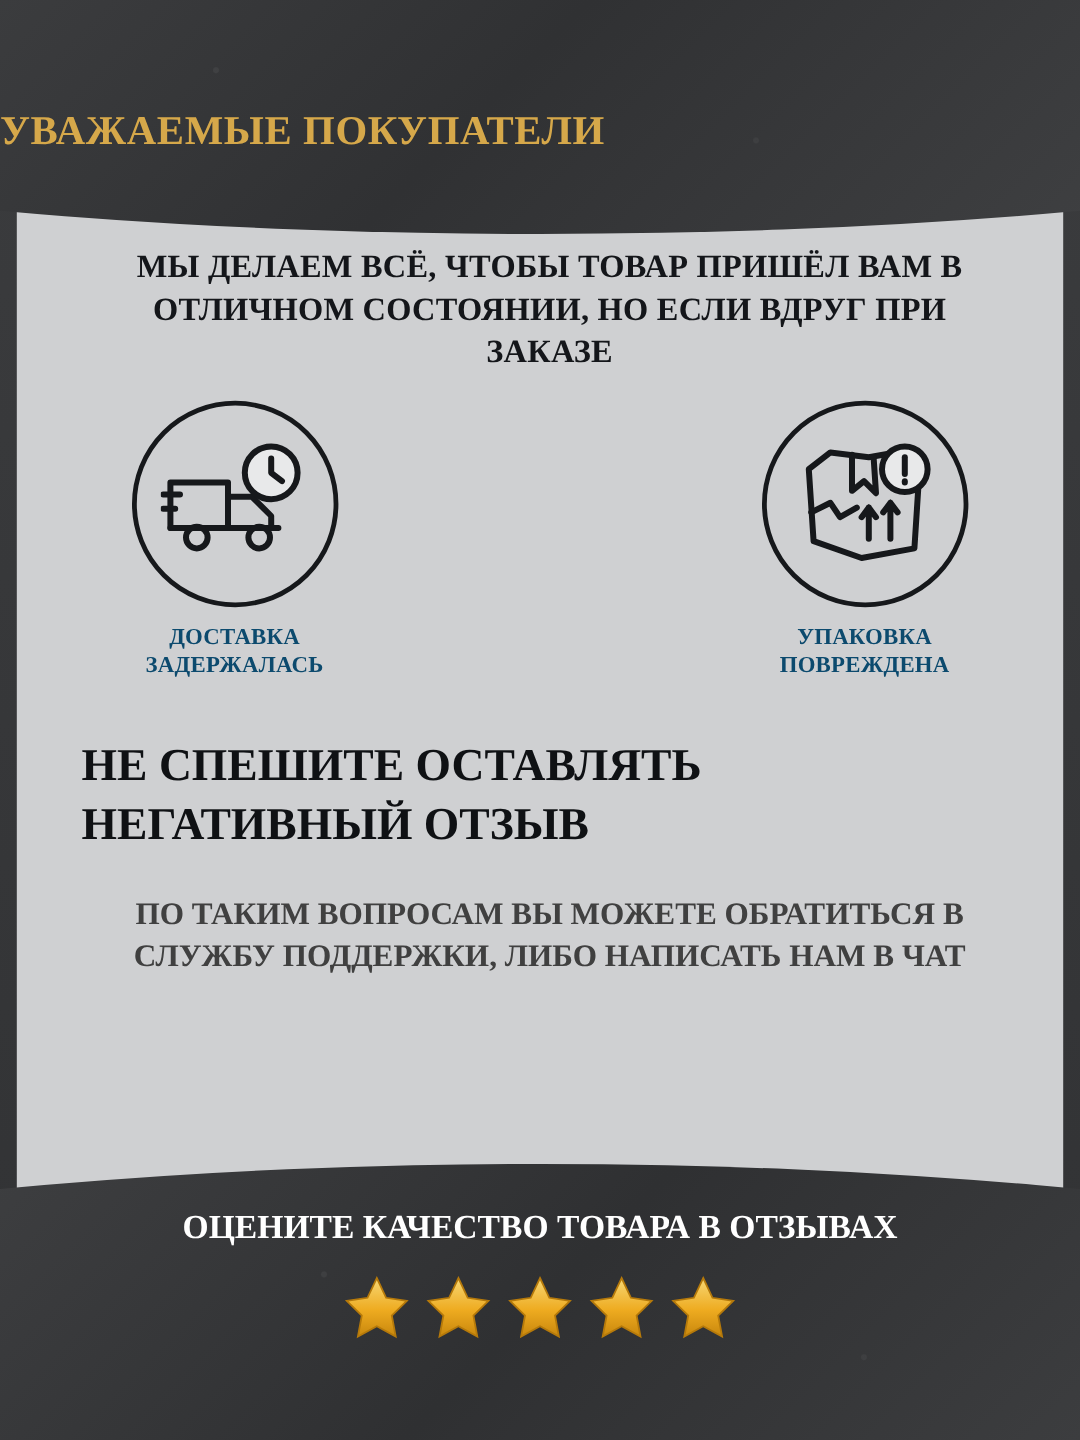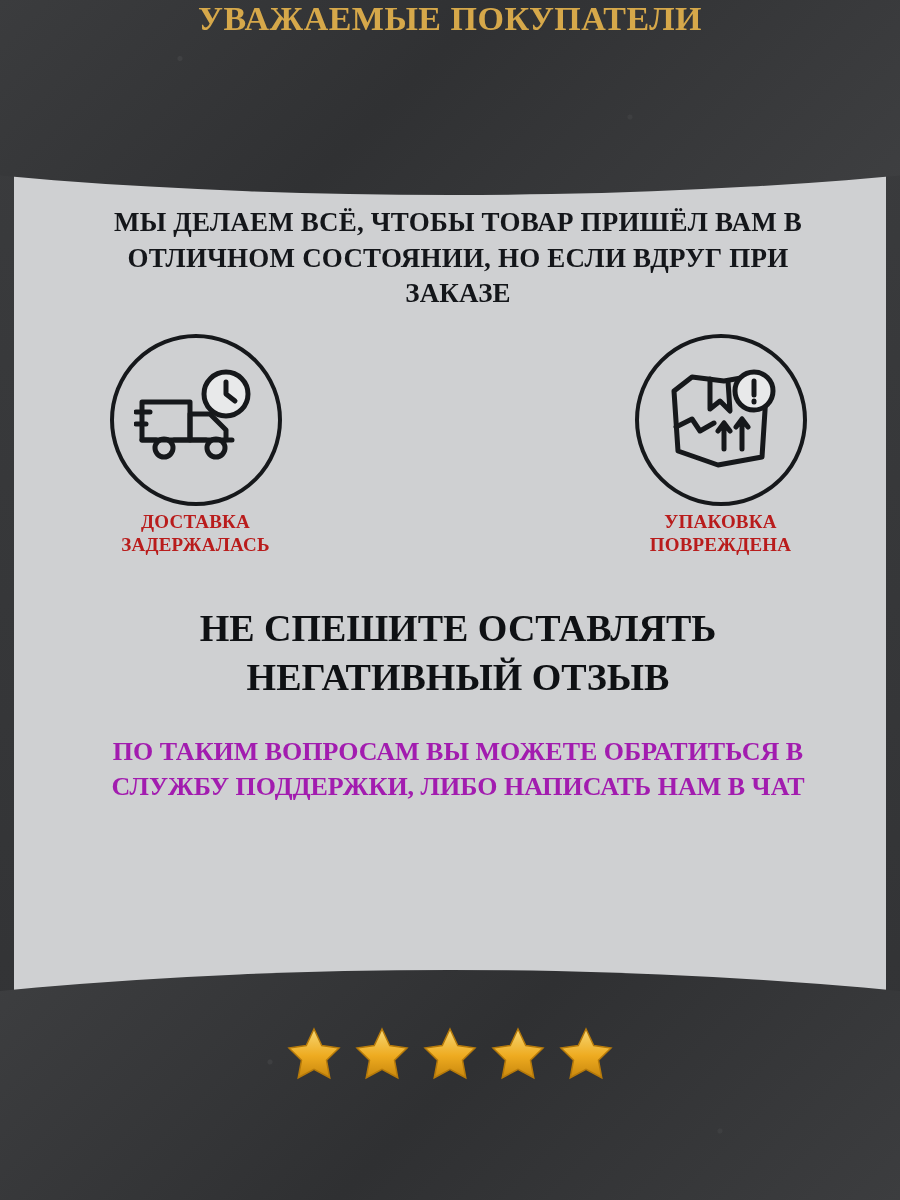--- a/index.html
+++ b/index.html
@@ -35,23 +35,23 @@
     -webkit-clip-path: ellipse(115% 100% at 50% 0%);
     clip-path: ellipse(115% 100% at 50% 0%);
     z-index: 1;
   }
   .top-band-inner {
     position: absolute;
     top: 0; left: 0;
     width: 900px;
     height: 195px;
     display: flex;
-    flex-direction: column;
     align-items: center;
     justify-content: flex-start;
+    padding-top: 24px;
     z-index: 3;
   }
   .title-gold {
     color: #d6a84a;
     font-size: 34px;
     font-weight: bold;
     letter-spacing: 0.5px;
     text-transform: uppercase;
     text-align: center;
     line-height: 1.1;
@@ -121,48 +121,48 @@
     width: 172px;
     height: 172px;
     border: 4px solid #16181b;
     border-radius: 50%;
     display: flex;
     align-items: center;
     justify-content: center;
     background: transparent;
   }
   .icon-caption {
-    margin-top: 4px;
+    margin-top: 14px;
     text-align: center;
     font-size: 19px;
     font-weight: bold;
-    color: #b91c1c;
+    color: #0c4a6e;
     text-transform: uppercase;
     line-height: 1.22;
     letter-spacing: 0.2px;
   }
 
   
   .headline {
     margin-top: 48px;
     width: 780px;
-    text-align: center;
+    text-align: left;
     font-size: 38px;
     font-weight: bold;
     color: #0f1114;
     text-transform: uppercase;
     line-height: 1.28;
   }
   .subtext {
     margin-top: 34px;
     width: 800px;
     text-align: center;
     font-size: 26px;
     font-weight: bold;
-    color: #a21caf;
+    color: #404040;
     text-transform: uppercase;
     line-height: 1.33;
   }
 
   
   .bottom-band {
     position: absolute;
     left: 0;
     bottom: 0;
     width: 900px;
@@ -275,20 +275,21 @@
 
     </div>
 
     <div class="headline">НЕ СПЕШИТЕ ОСТАВЛЯТЬ НЕГАТИВНЫЙ ОТЗЫВ</div>
     <div class="subtext">ПО ТАКИМ ВОПРОСАМ ВЫ МОЖЕТЕ ОБРАТИТЬСЯ В СЛУЖБУ ПОДДЕРЖКИ, ЛИБО НАПИСАТЬ НАМ В ЧАТ</div>
 
   </div>
 
   <div class="bottom-band"></div>
   <div class="bottom-inner">
+    <div class="bottom-title">ОЦЕНИТЕ КАЧЕСТВО ТОВАРА В ОТЗЫВАХ</div>
     <div class="stars">
       <svg class="star" width="62" height="60" viewBox="0 0 24 24">
         <defs>
           <linearGradient id="g1" x1="0" y1="0" x2="0" y2="1">
             <stop offset="0%" stop-color="#f7d774"></stop>
               <stop offset="55%" stop-color="#eeab20"></stop>
               <stop offset="100%" stop-color="#c8870d"></stop>
           </linearGradient>
         </defs>
         <path d="M12 2 L15.1 8.6 L22 9.6 L17 14.5 L18.3 21.5 L12 18.1 L5.7 21.5 L7 14.5 L2 9.6 L8.9 8.6 Z" fill="url(#g1)" stroke="#b5790a" stroke-width="0.6"></path>

